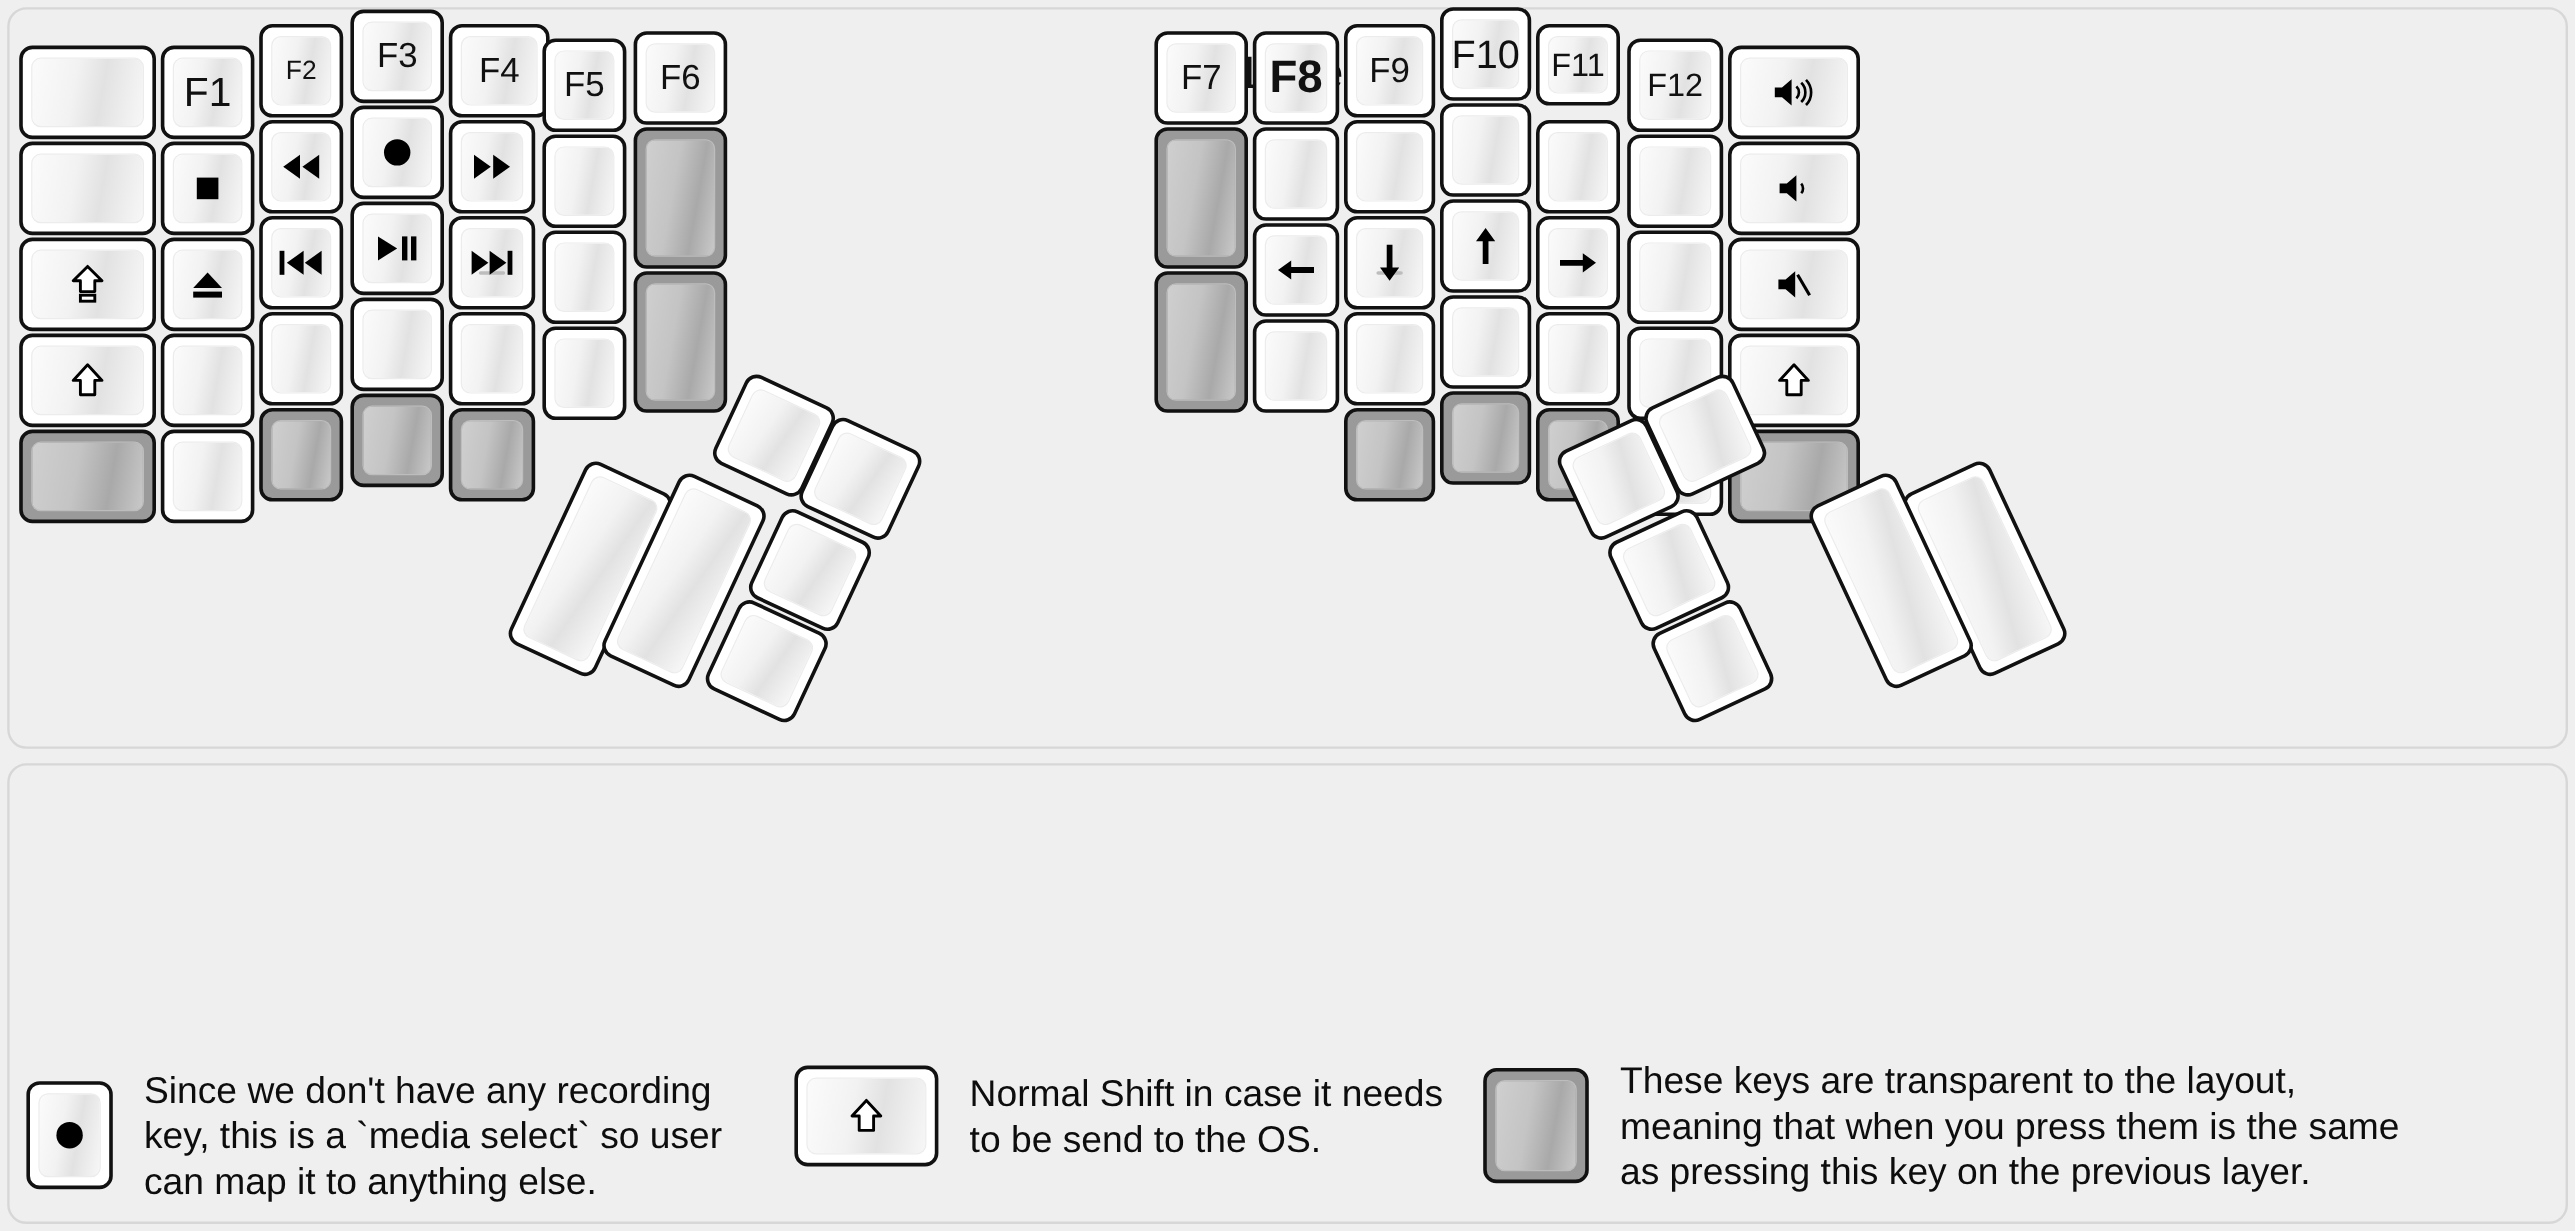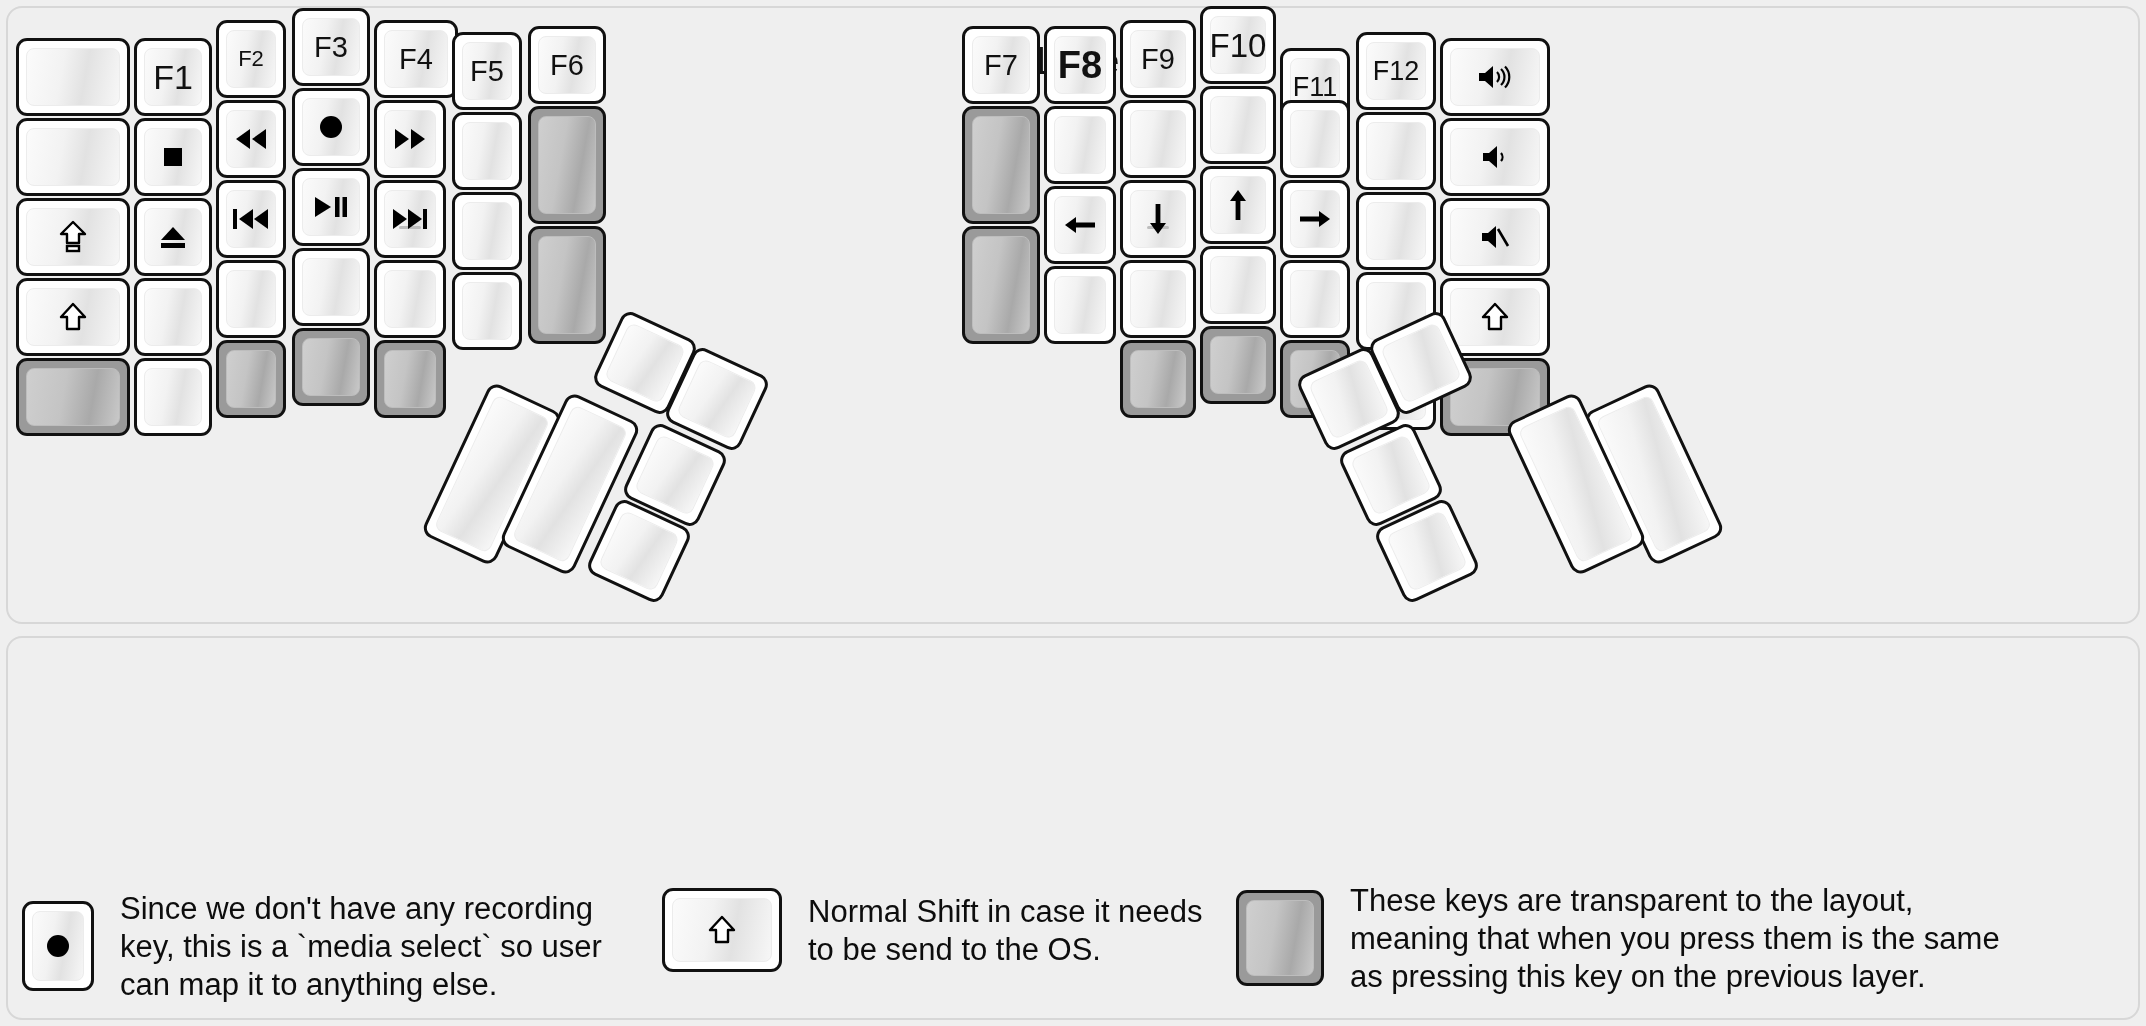--- a/index.html
+++ b/index.html
@@ -336,21 +336,21 @@
             </svg>
           </span>
         </div>
       </div>
       <div class="key" style="left: 1200px; top: 246px; width: 76px; height: 78px;">
         <div class="cap"></div>
       </div>
       <div class="key transparent" style="left: 1200px; top: 326px; width: 76px; height: 78px;">
         <div class="cap"></div>
       </div>
-      <div class="key" style="left: 1280px; top: 20px; width: 70px; height: 78px; margin-top: 28px;">
+      <div class="key" style="left: 1280px; top: 20px; width: 70px; height: 68px;">
         <div class="cap">
           <span class="legend" style="font-size: 27px;">F11</span>
         </div>
       </div>
       <div class="key" style="left: 1280px; top: 100px; width: 70px; height: 78px;">
         <div class="cap"></div>
       </div>
       <div class="key" style="left: 1280px; top: 180px; width: 70px; height: 78px;">
         <div class="cap">
           <span class="legend">

